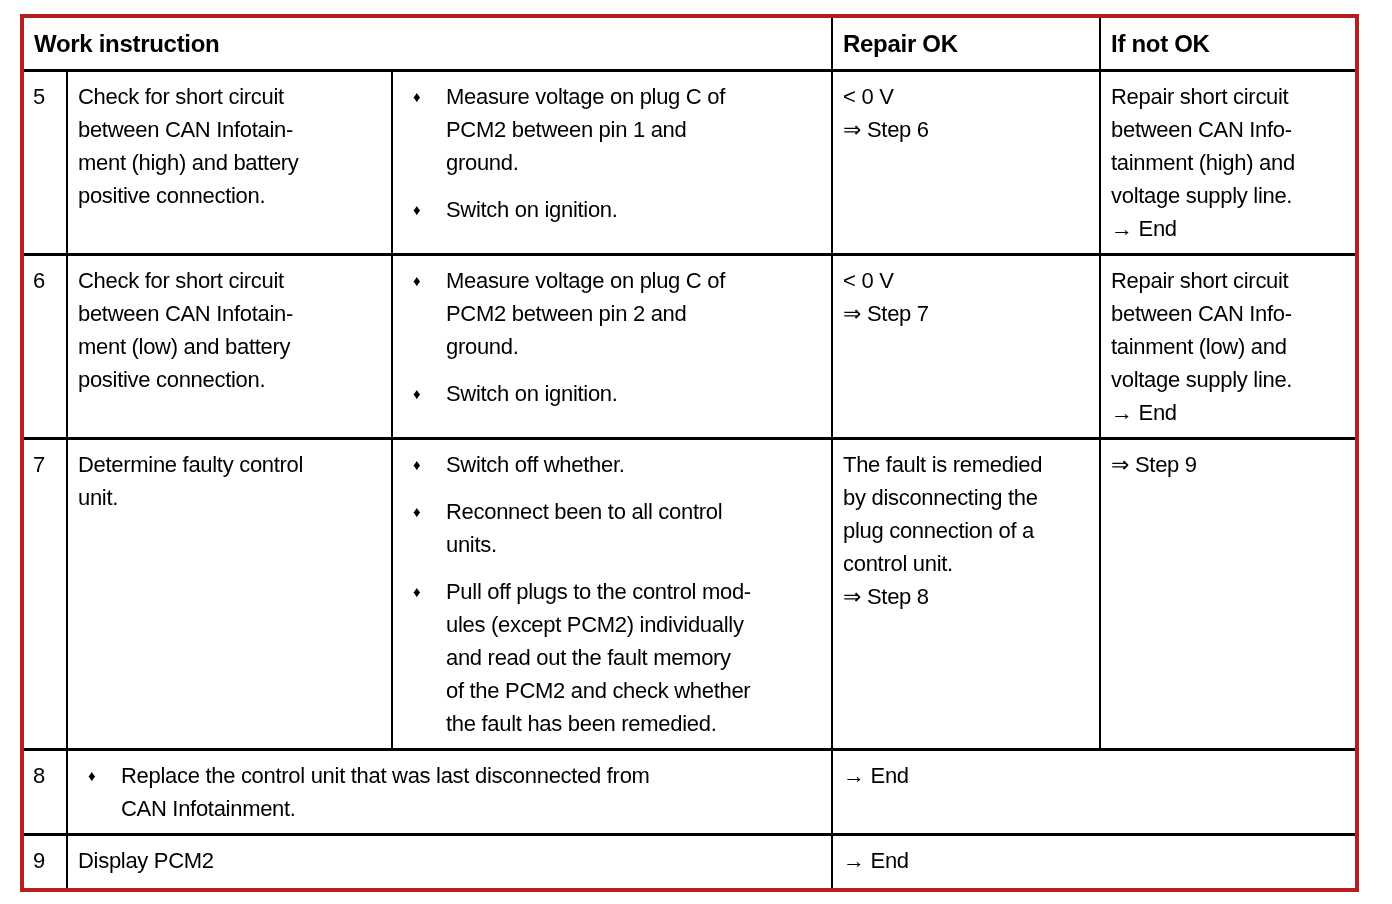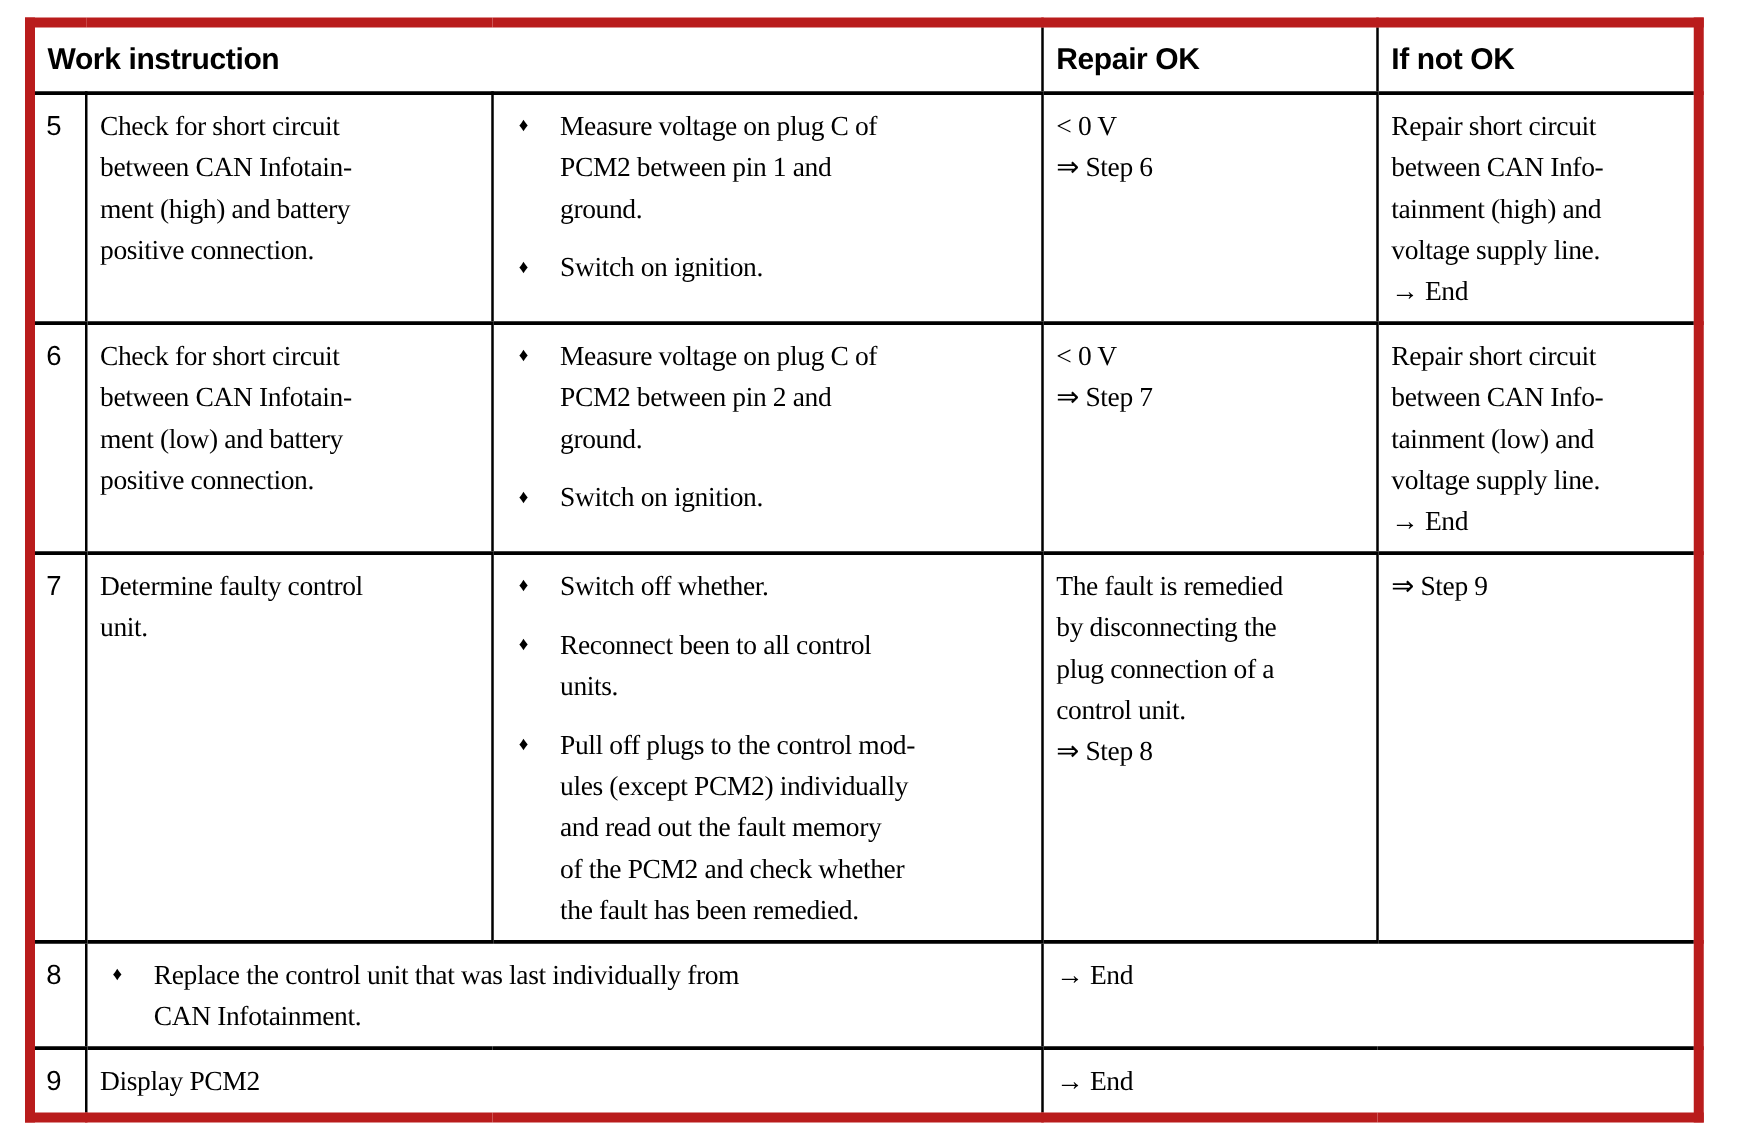--- a/index.html
+++ b/index.html
@@ -19,41 +19,41 @@
     background: #ffffff;
     overflow: hidden;
   }
   table.diag {
     position: absolute;
     left: 20px;
     top: 14px;
     width: 1335px;
     border-collapse: collapse;
     table-layout: fixed;
-    border: 8px solid #b91c1c;
+    border: 4px solid #b91c1c;
   }
   .diag th, .diag td {
     border: 2px solid #000;
     border-top-width: 3px;
     border-bottom-width: 3px;
     vertical-align: top;
     padding: 8px 10px 8px 10px;
     font-size: 22px;
     line-height: 33px;
     letter-spacing: -0.3px;
     text-align: left;
     overflow: hidden;
   }
   .diag th {
     font-weight: bold;
     font-size: 24px;
     padding-top: 9px;
     padding-bottom: 9px;
   }
-  .multiline { white-space: pre-line; font-family: Liberation Serif, serif; }
+  .multiline { white-space: pre-line; }
   td.step {
     padding-left: 9px;
     padding-right: 4px;
   }
   td.actions {
     padding-left: 0;
     padding-right: 6px;
   }
   .action {
     display: flex;
@@ -179,21 +179,21 @@
 control unit.
 ⇒ Step 8</td>
         <td class="multiline">⇒ Step 9</td>
       </tr>
 
       <tr class="r-8">
         <td class="step">8</td>
         <td class="actions" colspan="2">
           <div class="action">
             <span class="bullet">♦</span>
-            <span class="atext multiline">Replace the control unit that was last individually from
+            <span class="atext multiline">Replace the control unit that was last disconnected from
 CAN Infotainment.</span>
           </div>
         </td>
         <td class="multiline" colspan="2">→ End</td>
       </tr>
 
       <tr class="r-9">
         <td class="step">9</td>
         <td class="multiline" colspan="2">Display PCM2</td>
         <td class="multiline" colspan="2">→ End</td>

